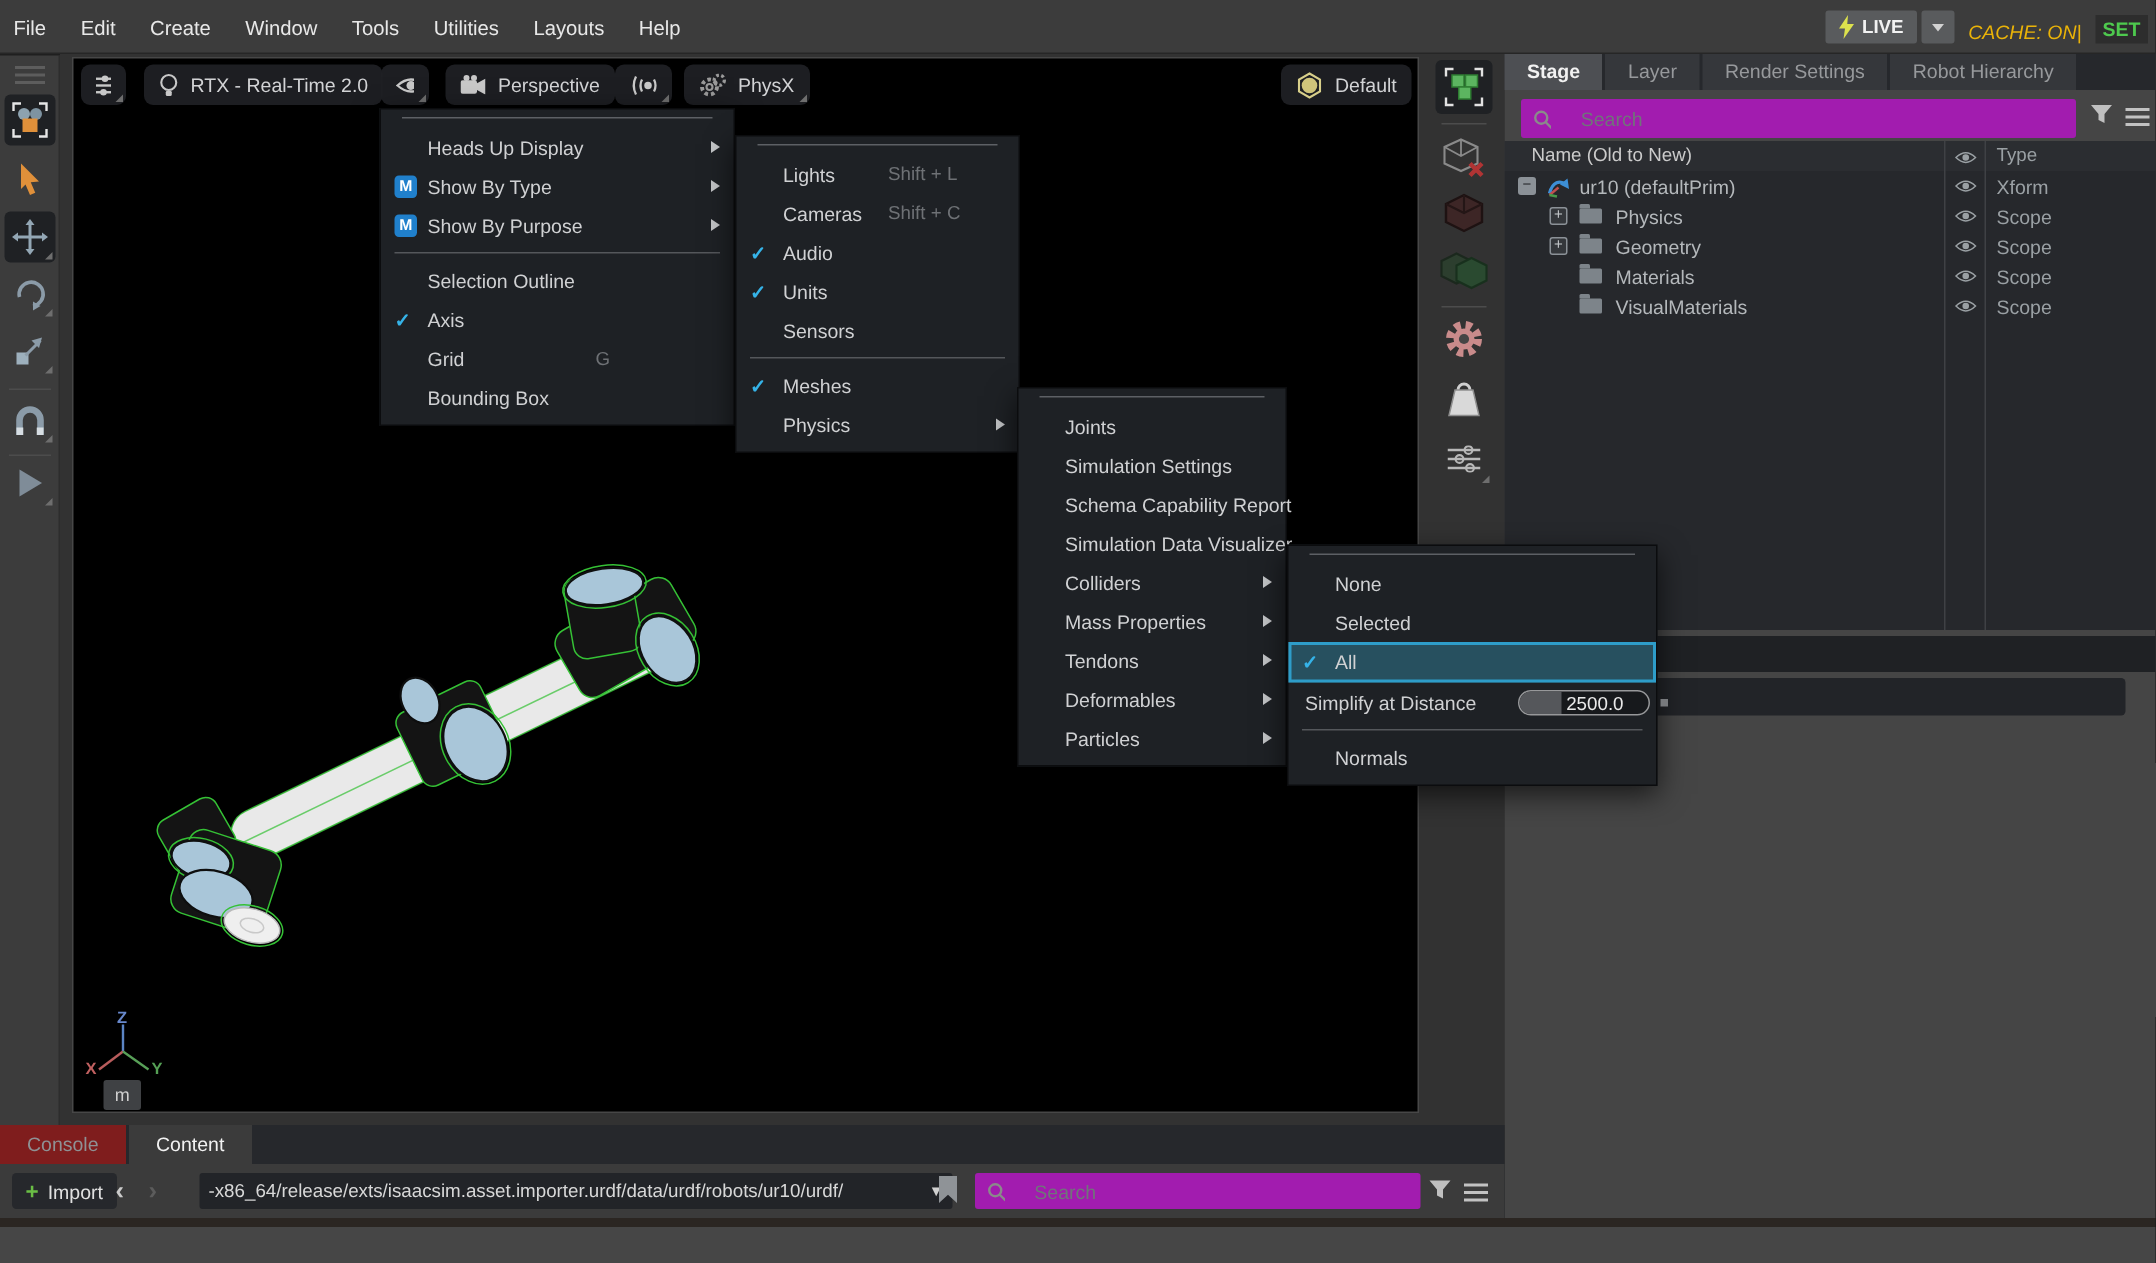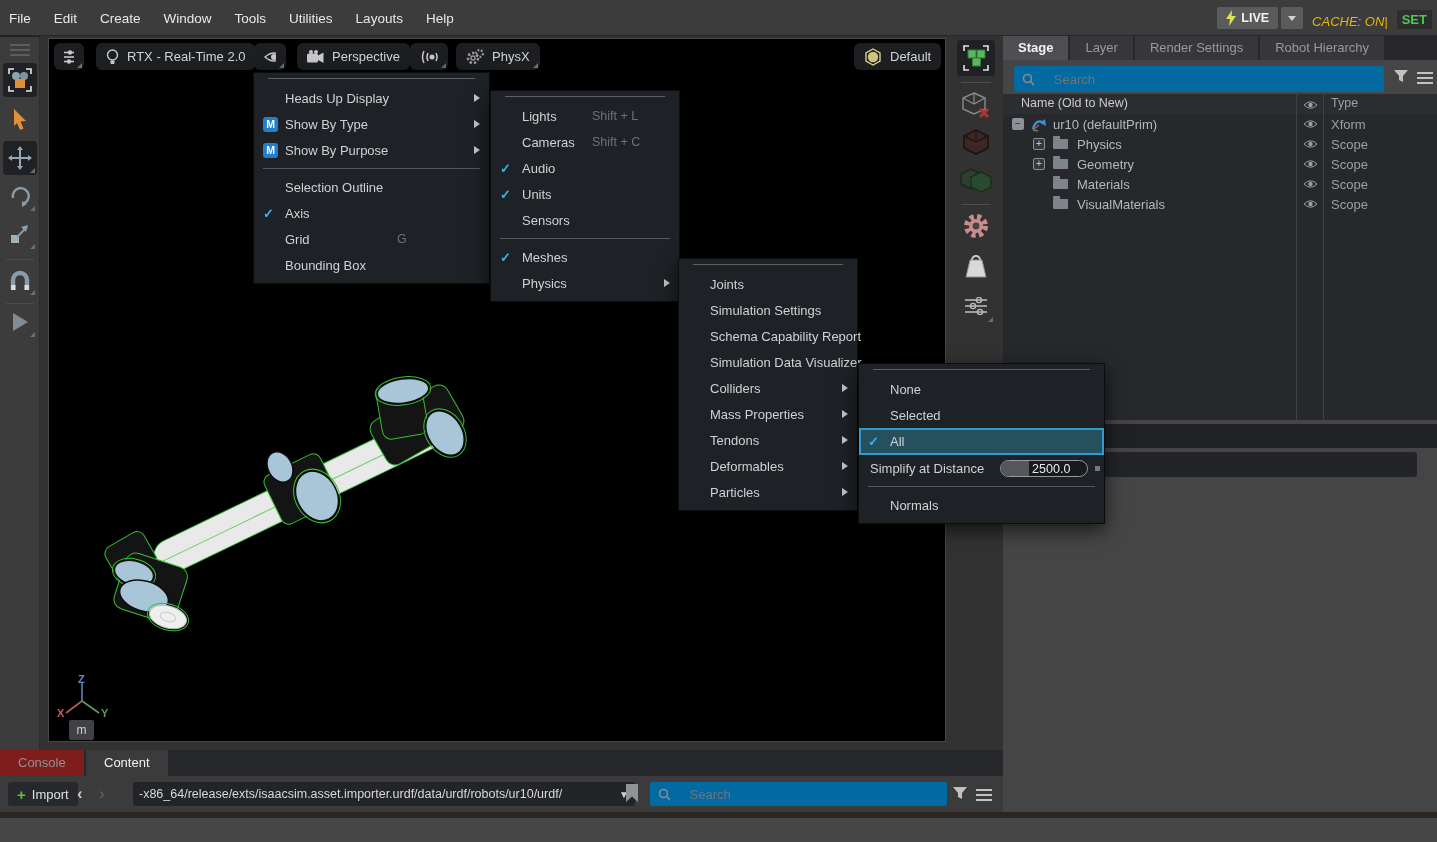--- a/index.html
+++ b/index.html
@@ -46,31 +46,31 @@
   .mi { height:26px; display:flex; align-items:center; padding:0 9px; color:#d0d1d3; font-size:13px; position:relative; }
   .gut { width:22px; flex:none; display:flex; align-items:center; }
   .chk { color:#35b3e8; font-weight:bold; font-size:13px; }
   .m-badge { width:15px; height:15px; background:#2080cc; border-radius:3px; color:#fff; font-weight:bold; font-size:10.5px;
              display:flex; align-items:center; justify-content:center; }
   .lbl { white-space:nowrap; }
   .sc { color:#6e7175; font-size:12.5px; }
   .sub-arrow { margin-left:auto; width:0; height:0; border-left:6px solid #c2c4c6; border-top:4px solid transparent; border-bottom:4px solid transparent; }
   .msep { height:1px; background:#54575b; margin:5px 9px; }
   .mi.hl { background:#27505f; border:2px solid #2e9dc9; height:27px; margin:0; padding:0 7px; }
-  .slider { position:relative; width:88px; height:17px; border:1px solid #97989a; border-radius:9px; background:#17191c; margin-left:16px; overflow:hidden; flex:none; }
+  .slider { position:relative; width:88px; height:17px; border:1px solid #97989a; border-radius:9px; background:#17191c; margin-left:28px; overflow:hidden; flex:none; }
   .slider-fill { position:absolute; left:0; top:0; bottom:0; width:32%; background:#55575b; }
   .slider-val { position:absolute; left:36%; top:0; line-height:16px; color:#e9e9e9; font-size:12.5px; }
   .slider-dot { width:5px; height:5px; background:#77797c; margin-left:7px; flex:none; }
 
   
   #right-panel { left:1003px; top:36px; width:434px; height:776px; background:#454545; }
   .tabbar { position:absolute; left:0; top:0; width:434px; height:24px; background:#26282c; display:flex; gap:2px; }
   .tab { height:24px; line-height:24px; padding:0 15px; font-size:13px; background:#35373b; color:#97999c; }
   .tab.active { background:#4d4f53; color:#f2f2f2; font-weight:bold; }
-  .searchfield { position:absolute; background:#0369a1; border-radius:2px; display:flex; align-items:center; gap:20px; padding:0 8px; }
+  .searchfield { position:absolute; background:#a21caf; border-radius:2px; display:flex; align-items:center; gap:20px; padding:0 8px; }
   .searchfield input { background:transparent; border:none; outline:none; color:#cfcfcf; font-size:13px; width:100%; font-family:inherit; }
   .searchfield input::placeholder { color:#70747a; }
   .hamb div { width:16px; height:2px; background:#c2c2c2; margin:3px 0; }
   .colhead { position:absolute; left:0; top:58px; width:434px; height:20px; background:#2b2d31; color:#cbcbcb; font-size:12.5px; }
   .tree { position:absolute; left:0; top:78px; width:434px; height:306px; background:#26282c; }
   .trow { position:absolute; width:434px; height:20px; display:flex; align-items:center; font-size:13px; color:#b4b8bb; }
   .ttype { position:absolute; left:328px; color:#9aa0a4; }
   .teye { position:absolute; left:300px; }
   .expand { width:12px; height:12px; border-radius:2px; font-size:10px; line-height:11px; text-align:center; flex:none; }
   .expand.minus { background:#8b9197; color:#1f2124; }

